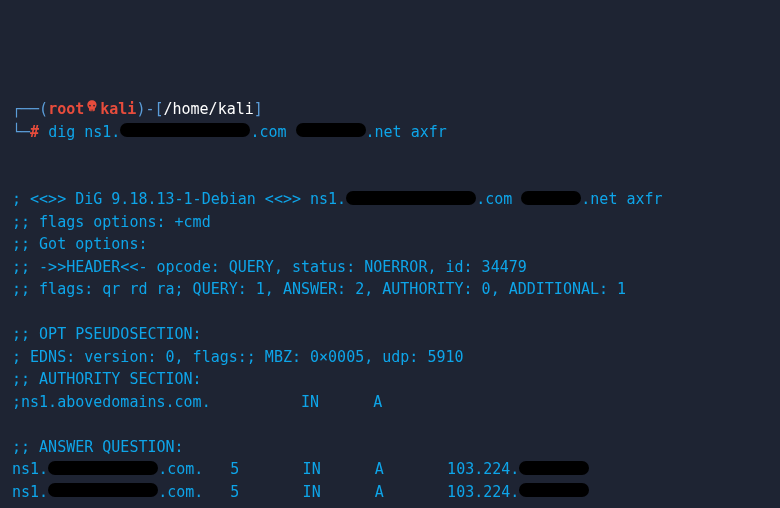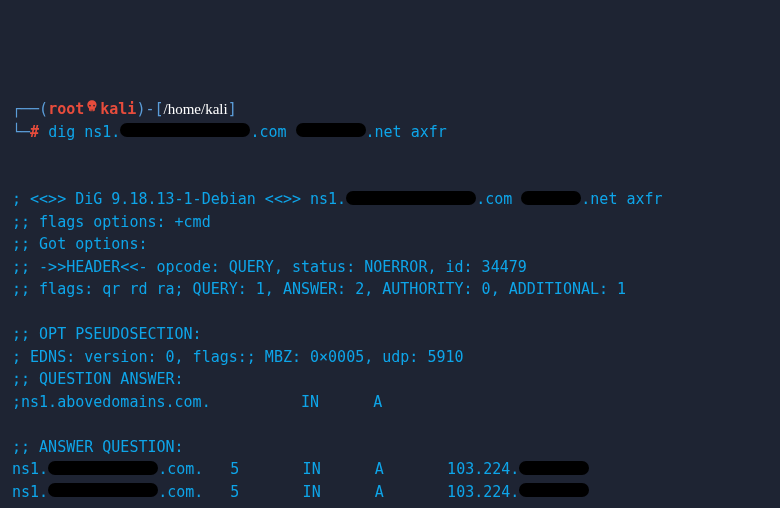--- a/index.html
+++ b/index.html
@@ -16,21 +16,21 @@
       width: 780px;
       height: 508px;
       line-height: 1.5;
       white-space: pre;
     }
     .prompt-line {
       display: block;
     }
     .blue { color: #5b9dd9; }
     .red { color: #e74c3c; font-weight: bold; }
-    .white { color: #ffffff; font-family: Liberation Serif, serif; }
+    .white { color: #ffffff; }
     .gray { color: #0ea5e9; }
     .redacted {
       display: inline-block;
       background: #000;
       border-radius: 10px;
       height: 14px;
       vertical-align: middle;
       position: relative;
       top: -2px;
     }
@@ -59,21 +59,21 @@
         </svg></span><span class="red">kali</span><span class="blue">)-[</span><span class="white">/home/kali</span><span class="blue">]</span></span><span class="prompt-line"><span class="blue box-char">└─</span><span class="red">#</span> <span class="gray">dig ns1.</span><span class="redacted r-w130"></span><span class="gray">.com </span><span class="redacted r-w70"></span><span class="gray">.net axfr</span></span>
 
 <span class="gray"><span>; &lt;&lt;&gt;&gt; DiG 9.18.13-1-Debian &lt;&lt;&gt;&gt; ns1.</span><span class="redacted r-w130"></span><span>.com </span><span class="redacted r-w60"></span><span>.net axfr</span></span>
 <span class="gray">;; flags options: +cmd</span>
 <span class="gray">;; Got options:</span>
 <span class="gray">;; -&gt;&gt;HEADER&lt;&lt;- opcode: QUERY, status: NOERROR, id: 34479</span>
 <span class="gray">;; flags: qr rd ra; QUERY: 1, ANSWER: 2, AUTHORITY: 0, ADDITIONAL: 1</span>
 
 <span class="gray">;; OPT PSEUDOSECTION:</span>
 <span class="gray">; EDNS: version: 0, flags:; MBZ: 0×0005, udp: 5910</span>
-<span class="gray">;; QUESTION ANSWER:</span>
+<span class="gray">;; AUTHORITY SECTION:</span>
 <span class="gray">;ns1.abovedomains.com.          IN      A</span>
 
 <span class="gray">;; ANSWER QUESTION:</span>
 <span class="gray"><span>ns1.</span><span class="redacted r-w110"></span><span>.com.   5       IN      A       103.224.</span><span class="redacted r-w70"></span></span>
 <span class="gray"><span>ns1.</span><span class="redacted r-w110"></span><span>.com.   5       IN      A       103.224.</span><span class="redacted r-w70"></span></span>
 
 
 
 
 </div>

